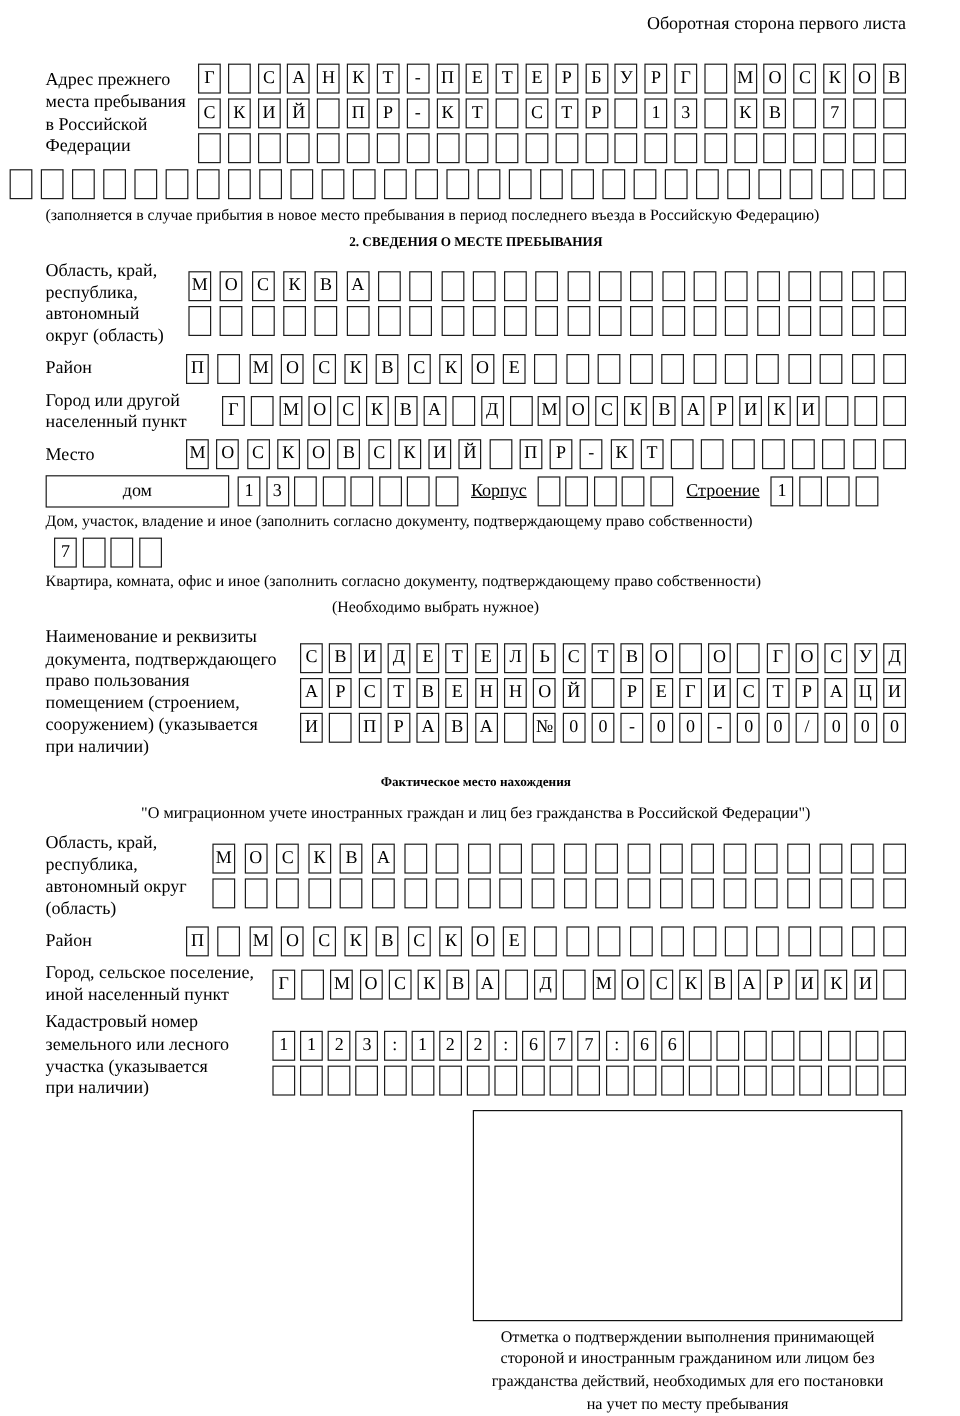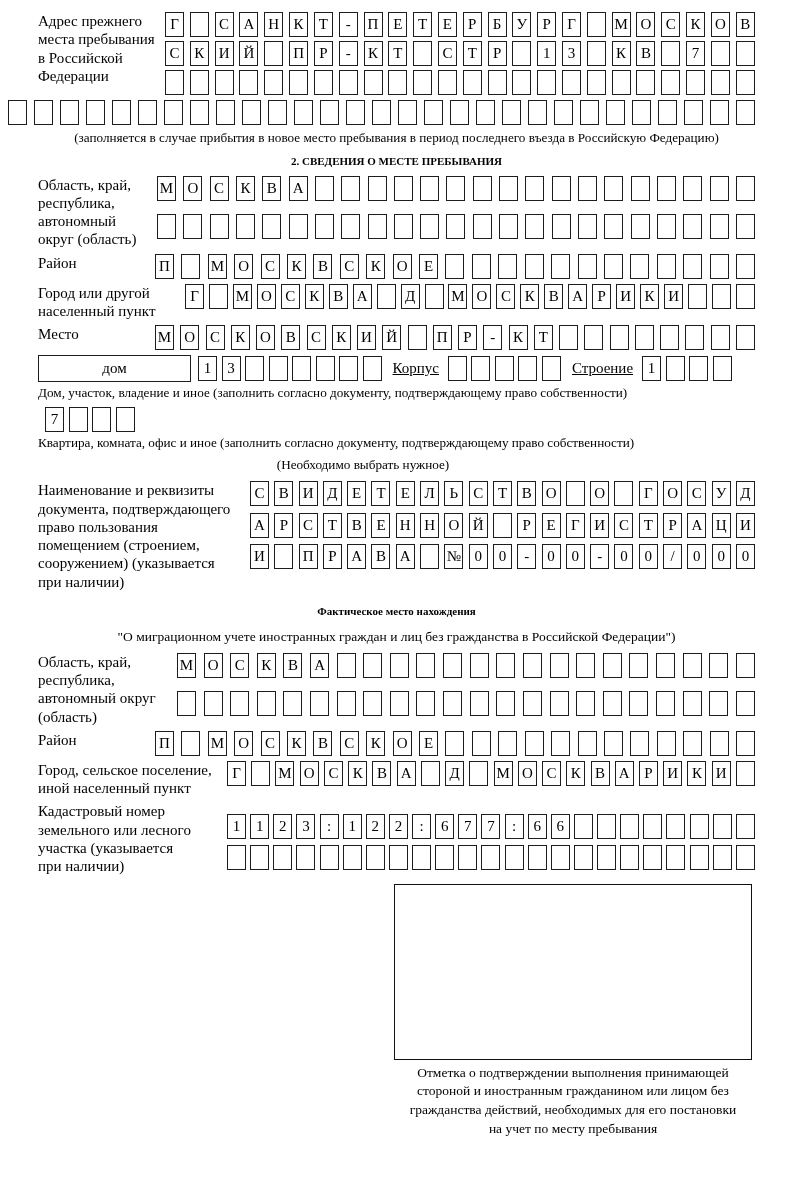--- a/index.html
+++ b/index.html
@@ -1,30 +1,30 @@
 <!DOCTYPE html>
 <html><head>
 <meta charset="utf-8">
 <style>
   html,body{margin:0;padding:0;background:#fff;}
   body{width:800px;height:1180px;overflow:hidden;color:#000;
        font-family:"Liberation Serif","DejaVu Serif",serif;}
   .page{box-sizing:border-box;width:800px;padding:12px 45px 0 38px;}
   .header-note{text-align:right;font-size:15px;margin-bottom:24px;}
-  .field{display:flex;margin-bottom:5px;}
+  .field{display:flex;margin-bottom:5px;align-items:center;}
   .flabel{font-size:15px;line-height:1.22;white-space:pre-line;flex-shrink:0;}
   .rows{display:flex;flex-direction:column;gap:4px;flex:1;}
   .box-row{display:flex;justify-content:space-between;flex:1;}
   .box-row .cell,.box-group .cell{
     width:19px;height:25px;box-sizing:border-box;border:1.7px solid #1d1d1d;
     display:flex;align-items:center;justify-content:center;
     font-size:15px;flex-shrink:0;background:#fff;}
   .fullrow{margin-left:-30px;margin-top:4px;}
   .note{font-size:13.2px;line-height:1.25;}
-  .center{text-align:center;}
+  .center{}
   .sec-title{text-align:center;font-weight:bold;font-size:11px;margin:8px 0 9px 0;}
   .house-row,.apt-row{display:flex;align-items:center;margin:3px 0 3px 0;}
   .widebox{box-sizing:border-box;border:1.7px solid #1d1d1d;height:27px;
     display:flex;align-items:center;justify-content:center;font-size:15px;flex-shrink:0;}
   .box-group{display:flex;gap:4.5px;}
   .inline-label{font-size:15px;margin:0 9px 0 11px;text-decoration:underline;}
   .small-note{font-size:13.2px;margin:1px 0 6px 0;}
   .stay-row{display:flex;align-items:center;margin:7px 0 2px 0;font-size:15px;}
   .chk{width:21px;height:24px;box-sizing:border-box;border:1.7px solid #1d1d1d;
     display:flex;align-items:center;justify-content:center;font-size:15px;flex-shrink:0;}
@@ -34,20 +34,21 @@
   .mark-box{box-sizing:border-box;border:1.8px solid #111;width:358px;height:176px;
     margin:8px 0 4px 356px;background:#fff;}
   .mark-note{font-size:13.5px;line-height:1.4;text-align:center;white-space:pre-line;
     width:410px;margin-left:330px;} .mb6{margin-bottom:6px;}
 </style>
 </head>
 <body>
 
 <div class="page">
 
+  <div class="header-note">Оборотная сторона первого листа</div>
 
   <div class="field">
     <div class="flabel" style="width:127px">Адрес прежнего
 места пребывания
 в Российской
 Федерации</div>
     <div class="rows">
       <div class="box-row">
           <span class="cell">Г</span>
           <span class="cell"></span>

